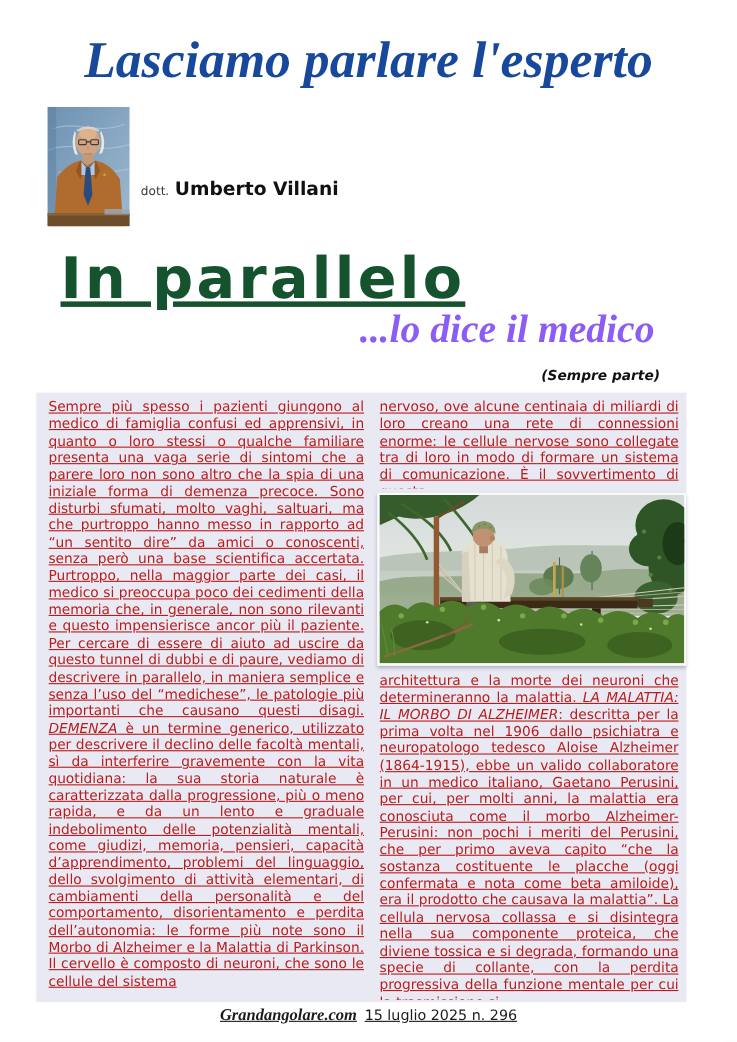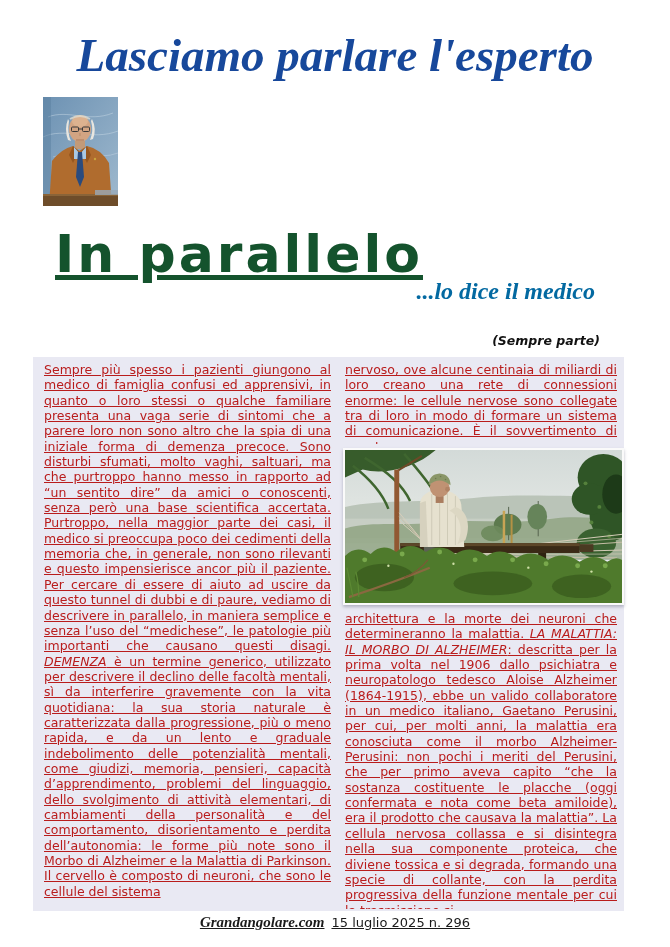--- a/index.html
+++ b/index.html
@@ -16,21 +16,21 @@
   .author{position:absolute;left:128px;top:162px;display:flex;align-items:baseline;gap:5px;color:#222;}
   .author-prefix{font-size:11px;color:#3a3a3a;}
   .author-name{font-size:17px;font-weight:bold;color:#111;}
 
   .headline{position:absolute;left:43px;top:212px;margin:12px;
             font-size:52px;font-weight:bold;color:#14532d;letter-spacing:3px;
             font-family:"DejaVu Sans",sans-serif;text-decoration:underline;}
 
   .subtitle{position:absolute;left:0;top:278px;width:595px;text-align:right;
             font-family:"Liberation Serif",serif;font-style:italic;font-weight:bold;
-            font-size:24px;color:#0369a1;}
+            font-size:36px;color:#8b5cf6;}
 
   .part-label{position:absolute;left:0;top:333px;width:600px;text-align:right;
               font-size:12.5px;font-weight:bold;font-style:italic;color:#111;}
 
   .panel{position:absolute;left:33px;top:357px;width:591px;height:554px;background:#e9e9f3;}
 
   .col{position:absolute;text-align:justify;font-size:12.5px;line-height:15.35px;
        color:#b91c1c;overflow:hidden;text-decoration:underline;}
   .col .it{font-style:italic;}
   .col-left{left:44px;top:362px;width:287px;height:548px;}
@@ -81,20 +81,24 @@
       <path d="M44,49 L38,54 L44,66 L48,58 Z" fill="#95561f"></path>
       <path d="M31,50 L37,57 L43,50 L43,62 L31,62 Z" fill="#a9c9e4"></path>
       <path d="M35,55 L39,55 L41,80 L37,90 L33,80 Z" fill="#2a4b7e"></path>
       <circle cx="52" cy="62" r="1.2" fill="#caa43e"></circle>
       <rect x="0" y="97" width="75" height="12" fill="#6e4d2a"></rect>
       <rect x="0" y="97" width="75" height="2" fill="#8a6438"></rect>
       <rect x="52" y="93" width="23" height="5" fill="#99aab8" opacity="0.8"></rect>
     </svg>
   </div>
 
+  <div class="author">
+    <span class="author-prefix">dott.</span>
+    <span class="author-name">Umberto Villani</span>
+  </div>
 
   <h2 class="headline">In parallelo</h2>
 
   <div class="subtitle">...lo dice il medico</div>
 
   <div class="part-label">(Sempre parte)</div>
 
   <div class="panel"></div>
 
   <div class="col col-left"><span>Sempre più spesso i pazienti giungono al medico di famiglia confusi ed apprensivi, in quanto o loro stessi o qualche familiare presenta una vaga serie di sintomi che a parere loro non sono altro che la spia di una iniziale forma di demenza precoce. Sono disturbi sfumati, molto vaghi, saltuari, ma che purtroppo hanno messo in rapporto ad “un sentito dire” da amici o conoscenti, senza però una base scientifica accertata. Purtroppo, nella maggior parte dei casi, il medico si preoccupa poco dei cedimenti della memoria che, in generale, non sono rilevanti e questo impensierisce ancor più il paziente. Per cercare di essere di aiuto ad uscire da questo tunnel di dubbi e di paure, vediamo di descrivere in parallelo, in maniera semplice e senza l’uso del “medichese”, le patologie più importanti che causano questi disagi. </span><span class="it">DEMENZA</span><span> è un termine generico, utilizzato per descrivere il declino delle facoltà mentali, sì da interferire gravemente con la vita quotidiana: la sua storia naturale è caratterizzata dalla progressione, più o meno rapida, e da un lento e graduale indebolimento delle potenzialità mentali, come giudizi, memoria, pensieri, capacità d’apprendimento, problemi del linguaggio, dello svolgimento di attività elementari, di cambiamenti della personalità e del comportamento, disorientamento e perdita dell’autonomia: le forme più note sono il Morbo di Alzheimer e la Malattia di Parkinson. Il cervello è composto di neuroni, che sono le cellule del sistema</span></div>

